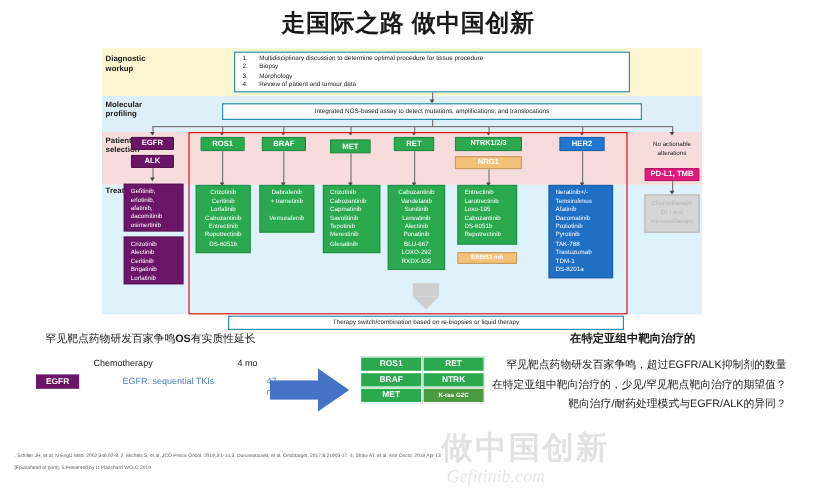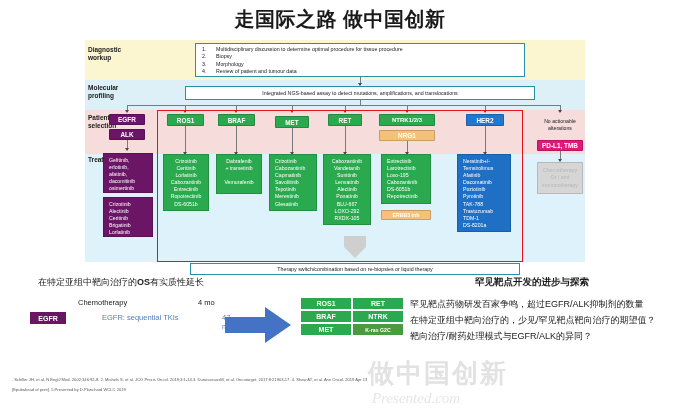--- a/index.html
+++ b/index.html
@@ -137,21 +137,21 @@
 
   .gridchips{position:absolute;left:300px;top:297px;}
   .gchip{
     position:absolute;width:52px;height:13px;box-sizing:border-box;
     display:flex;align-items:center;justify-content:center;
     font-size:7px;font-weight:bold;color:#fff;background:#2aa94f;
     border:1px solid #ffffff;
   }
   .gchip.kras{font-size:5.2px;background:#4a9a3f;}
 
-  .rlines{position:absolute;left:410px;top:296px;}
+  .rlines{position:absolute;left:410px;top:296px;text-align:right;}
   .rline{font-size:9px;color:#1a1a1a;line-height:16px;white-space:nowrap;}
 
   
   .footer{
     position:absolute;left:12px;top:377px;width:660px;
     font-size:4.1px;line-height:6.2px;color:#5a5a5a;
   }
   .footer2{
     position:absolute;left:12px;top:387px;width:660px;
     font-size:4.1px;line-height:6.2px;color:#5a5a5a;
@@ -366,22 +366,22 @@
     </div>
 
     <div class="downarrow-stem" style="left:259px;top:196px;width:22px;height:11px;"></div>
     <div class="downarrow-gray" style="left:259px;top:207px;"></div>
 
     <div class="obox switch-box">
       <span>Therapy switch/combination based on re-biopsies or liquid therapy</span>
     </div>
   </div>
 
-  <div class="cap-left"><span>在特定亚组中靶向治疗的</span><b>OS</b><span>有实质性延长</span></div>
-  <div class="cap-right">罕见靶点开发的进步与探索</div>
+  <div class="cap-left"><span>罕见靶点药物研发百家争鸣</span><b>OS</b><span>有实质性延长</span></div>
+  <div class="cap-right">在特定亚组中靶向治疗的</div>
 
   <div class="os-table">
     <div class="os-row">
       <div class="os-label os-c-dark">Chemotherapy</div>
       <div class="os-val os-c-dark">4 mo</div>
     </div>
     <div class="os-row">
       <div class="os-tag">EGFR</div>
       <div class="os-label os-c-blue">EGFR: sequential TKIs</div>
       <div class="os-val os-c-blue">47 mo</div>
@@ -406,16 +406,16 @@
     <div class="rline">罕见靶点药物研发百家争鸣，超过EGFR/ALK抑制剂的数量</div>
     <div class="rline">在特定亚组中靶向治疗的，少见/罕见靶点靶向治疗的期望值？</div>
     <div class="rline">靶向治疗/耐药处理模式与EGFR/ALK的异同？</div>
   </div>
 
   <div class="footer">. Schiller JH, et al. N EnglJ Med. 2002;346:92-8. 2. Michels S, et al. JCO Precis Oncol. 2019;3:1-14.3. DuruisseauxM, et al. Oncotarget. 2017;8:21903-17. 4. Shaw AT, et al. Ann Oncol. 2019 Apr 13</div>
   <div class="footer2">[Epubahead of print]. 5.Presented by D.Planchard WCLC 2019</div>
 
   <div class="wm">
     <div class="wm-cn">做中国创新</div>
-    <div class="wm-en">Presented.com</div>
+    <div class="wm-en">Gefitinib.com</div>
   </div>
 
 </div>
 
 </body></html>

